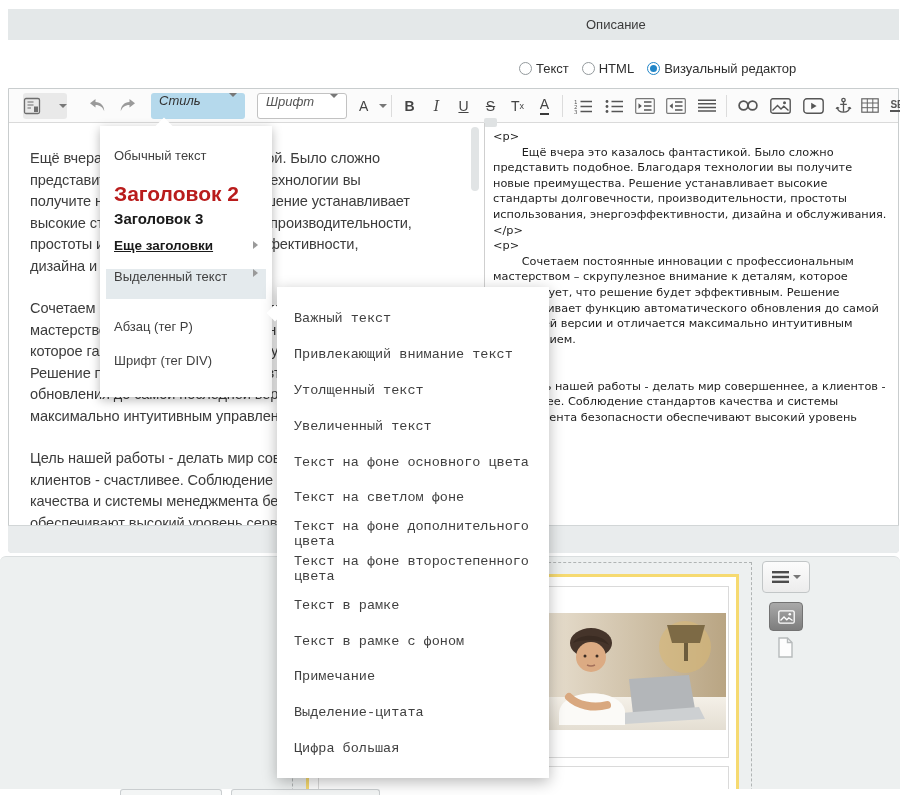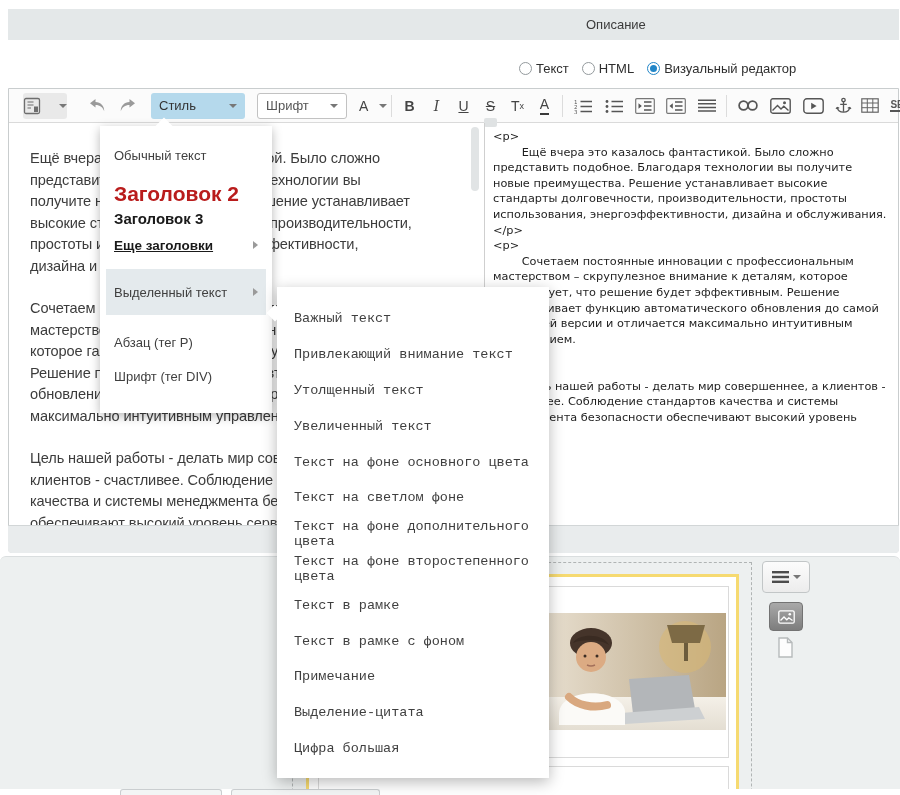--- a/index.html
+++ b/index.html
@@ -20,22 +20,22 @@
   
   .editor-frame{position:absolute;left:8px;top:88px;width:891px;height:465px;
        border:1px solid #c9cdce;box-sizing:border-box;background:#fff;border-radius:0 0 4px 4px;}
   .toolbar{position:absolute;left:9px;top:89px;width:889px;height:33px;display:flex;
        align-items:center;background:#fbfbfb;border-bottom:1px solid #dadada;white-space:nowrap;}
   .tb-sep{width:1px;height:22px;background:#dcdcdc;margin:0 4px;flex:0 0 auto;}
   .tbtn{display:flex;align-items:center;justify-content:center;color:#555;flex:0 0 auto;cursor:default;}
   .tpl-btn{margin-left:14px;width:44px;height:26px;background:#e9e9e9;border-radius:3px;gap:4px;}
   .arrow-btn{width:20px;height:22px;margin-left:10px;}
   .arrow-btn.first{margin-left:20px;}
-  .dd{height:26px;border-radius:3px;display:flex;align-items:center;font-size:13px;
-      padding:0 8px;box-sizing:border-box;flex:0 0 auto;cursor:default;}
+  .dd{height:26px;border-radius:3px;display:flex;font-size:13px;
+      padding:0 8px;box-sizing:border-box;flex:0 0 auto;cursor:default;font-style:italic;}
   .style-dd{width:94px;margin-left:14px;background:#b5d9ec;color:#333;}
   .font-dd{width:90px;margin-left:12px;background:#fff;border:1px solid #c2c2c2;color:#555;}
   .caret{width:0;height:0;border-left:4px solid transparent;border-right:4px solid transparent;
          border-top:4px solid #777;margin-left:auto;flex:0 0 auto;}
   .size-btn{margin-left:12px;width:28px;height:24px;font-size:14px;color:#444;gap:2px;}
   .letter{width:27px;height:24px;font-size:14px;color:#444;}
   .b{font-weight:bold;}
   .i{font-style:italic;font-family:"DejaVu Serif",serif;}
   .u{text-decoration:underline;}
   .s{text-decoration:line-through;}
@@ -90,21 +90,21 @@
        box-shadow:0 3px 10px rgba(0,0,0,0.28);padding:20px 0 12px;box-sizing:border-box;}
   .menu-notch{position:absolute;left:158px;top:120px;width:12px;height:12px;background:#fff;
        transform:rotate(45deg);z-index:31;}
   .smi{padding:0 14px;color:#3f3f3f;font-size:13px;cursor:default;}
   .smi-normal{height:20px;line-height:20px;margin-bottom:14px;}
   .smi-h2{font-weight:bold;font-size:21px;color:#b91c1c;height:28px;line-height:28px;}
   .smi-h3{font-weight:bold;font-size:15px;color:#1a1a1a;height:22px;line-height:22px;margin-bottom:5px;}
   .smi-more{font-weight:bold;font-size:13.5px;color:#1a1a1a;height:20px;display:flex;
        align-items:center;margin-bottom:14px;text-decoration:underline;}
   .smi-active{margin:0 6px 18px;background:#e4eaed;border-radius:0;height:30px;display:flex;
-       align-items:center;padding:8px 8px;}
+       align-items:flex-start;padding:0 8px;}
   .arrow-r{margin-left:auto;width:0;height:0;border-top:4px solid transparent;
        border-bottom:4px solid transparent;border-left:5px solid #9a9a9a;flex:0 0 auto;}
   
   .text-submenu{position:absolute;left:277px;top:287px;width:272px;background:#fff;z-index:35;
        box-shadow:0 4px 14px rgba(0,0,0,0.28);padding:14px 0 12px;box-sizing:border-box;font-family:Liberation Mono, monospace;}
   .submenu-notch{position:absolute;left:269px;top:307px;width:12px;height:12px;background:#fff;
        transform:rotate(45deg);z-index:36;}
   .tsi{height:35.8px;display:flex;align-items:center;padding:0 17px;font-size:13.5px;color:#3f3f3f;
        cursor:default;}
   svg{display:block;}

